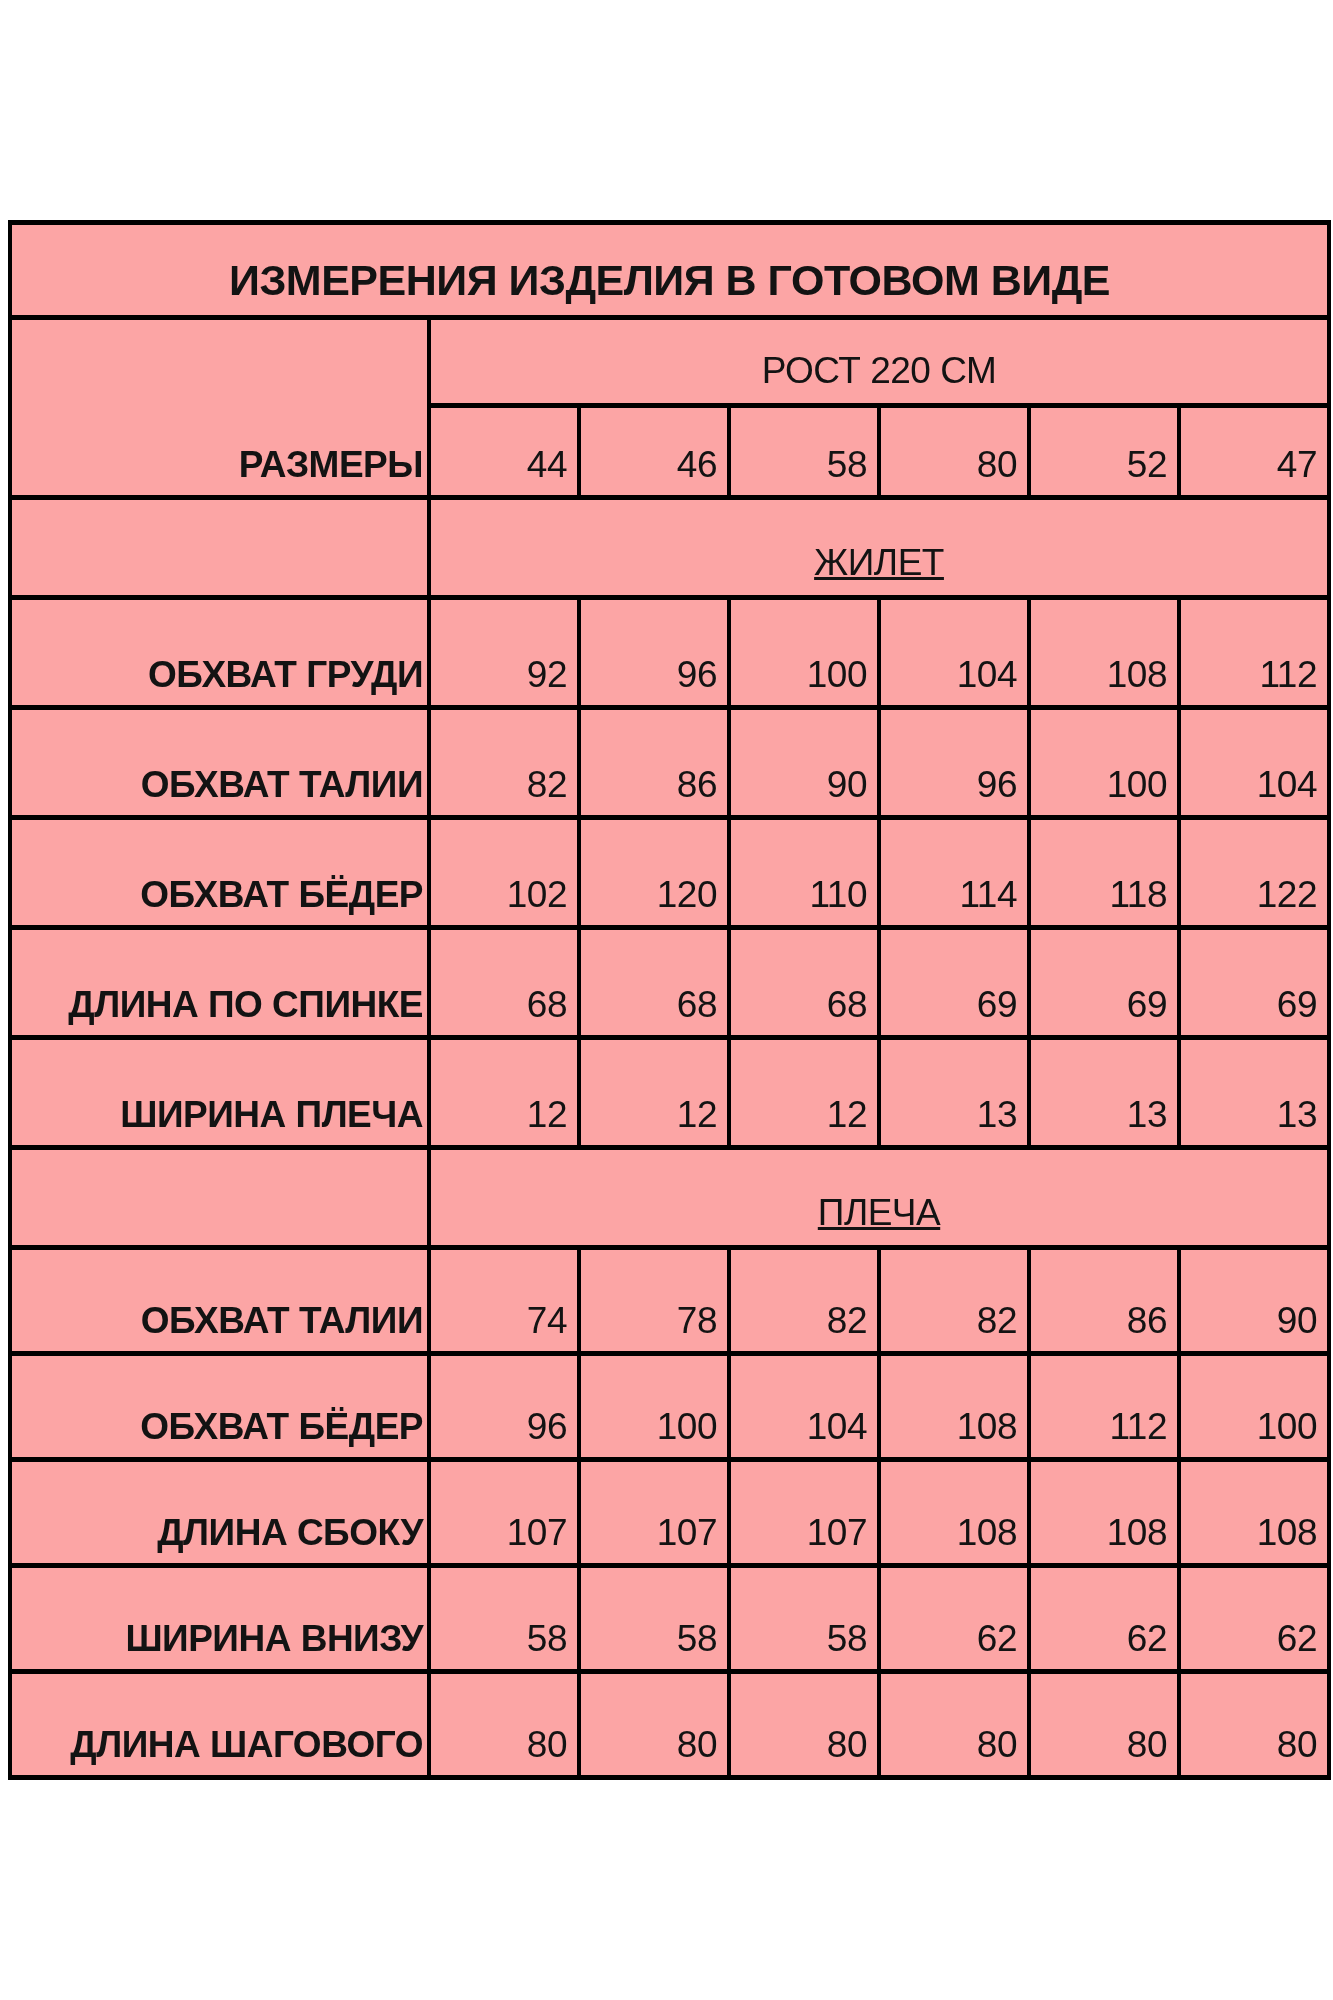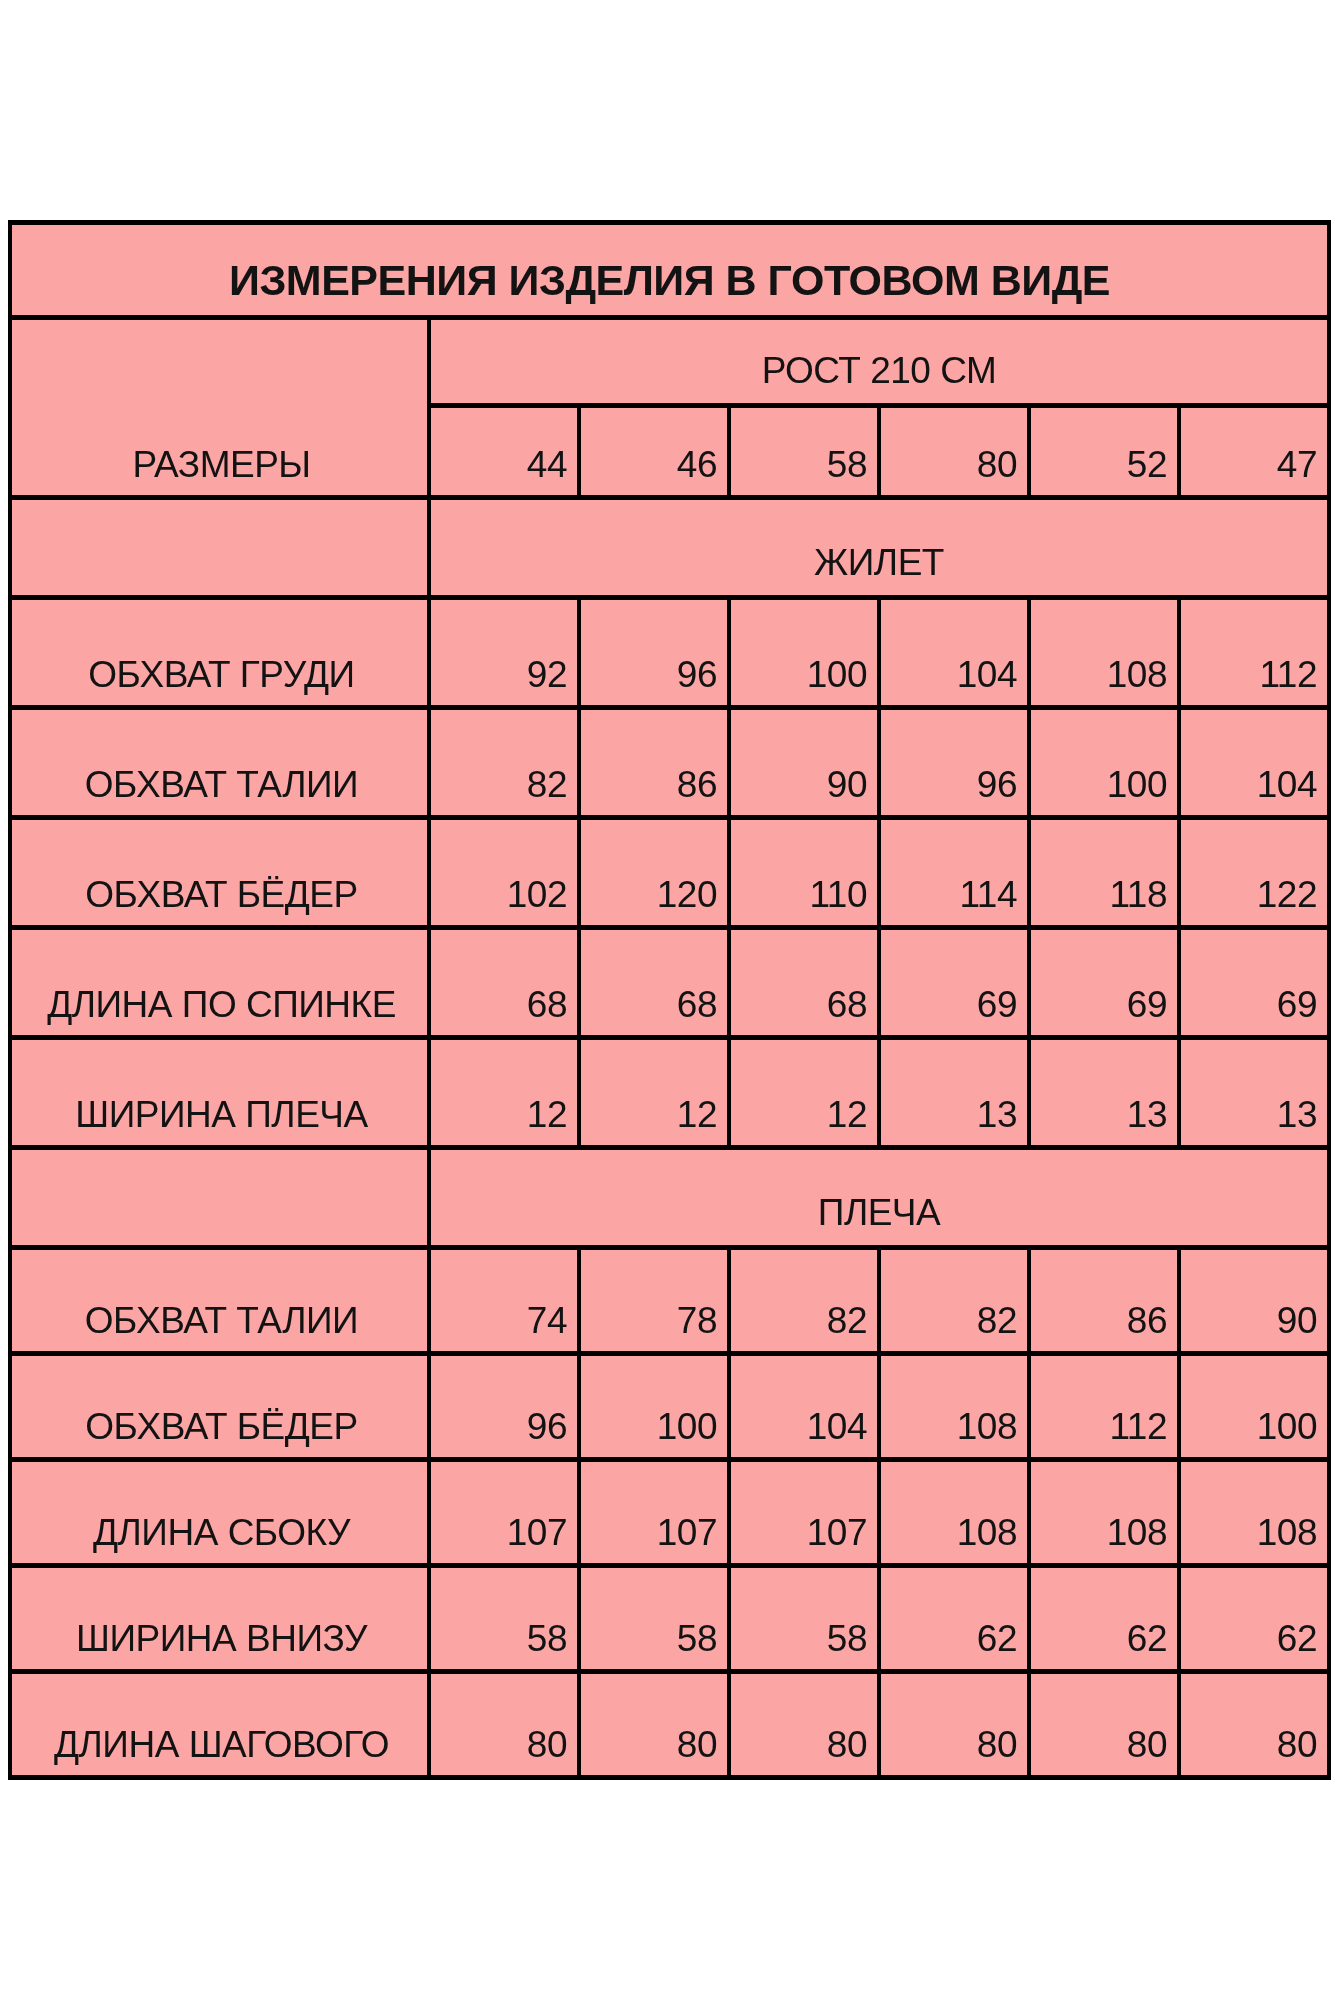--- a/index.html
+++ b/index.html
@@ -26,41 +26,42 @@
     overflow:hidden;
     letter-spacing:-0.5px;
     line-height:1.05;
   }
   col.c-label{width:419px;}
   col.c-size{width:150px;}
 
   tr.r-title{height:95px;}
   tr.r-rost{height:88px;}
   tr.r-sizes{height:92px;}
-  tr.r-section{height:100px;}
+  tr.r-section{height:100px;text-decoration:underline;}
   tr.r-vest{height:110px;}
   tr.r-trouser{height:106px;}
 
   td.title{
     font-size:43px;
     font-weight:bold;
     text-align:center;
     padding:0 10px 12px 10px;
     letter-spacing:-0.5px;
   }
   td.center{
     font-size:37px;
     text-align:center;
     padding:0 0 12px 0;
   }
   td.lbl{
     font-size:37px;
-    text-align:center;
+    text-align:right;
     padding:0 4px 10px 8px;
     white-space:nowrap;
+    font-weight:bold;
   }
   td.num{
     font-size:37px;
     text-align:right;
     padding:0 10px 10px 4px;
   }
   td.empty{padding:0;}
 </style>
 </head>
 <body>
@@ -77,21 +78,21 @@
         <col class="c-size">
     </colgroup>
 
     <tbody>
         <tr class="r-title">
       <td colspan="7" class="title">ИЗМЕРЕНИЯ ИЗДЕЛИЯ В ГОТОВОМ ВИДЕ</td>
     </tr>
 
     <tr class="r-rost">
       <td rowspan="2" class="lbl">РАЗМЕРЫ</td>
-      <td colspan="6" class="center">РОСТ 210 СМ</td>
+      <td colspan="6" class="center">РОСТ 220 СМ</td>
     </tr>
 
     <tr class="r-sizes">
       <td class="num">44</td>
       <td class="num">46</td>
       <td class="num">58</td>
       <td class="num">80</td>
       <td class="num">52</td>
       <td class="num">47</td>
     </tr>

